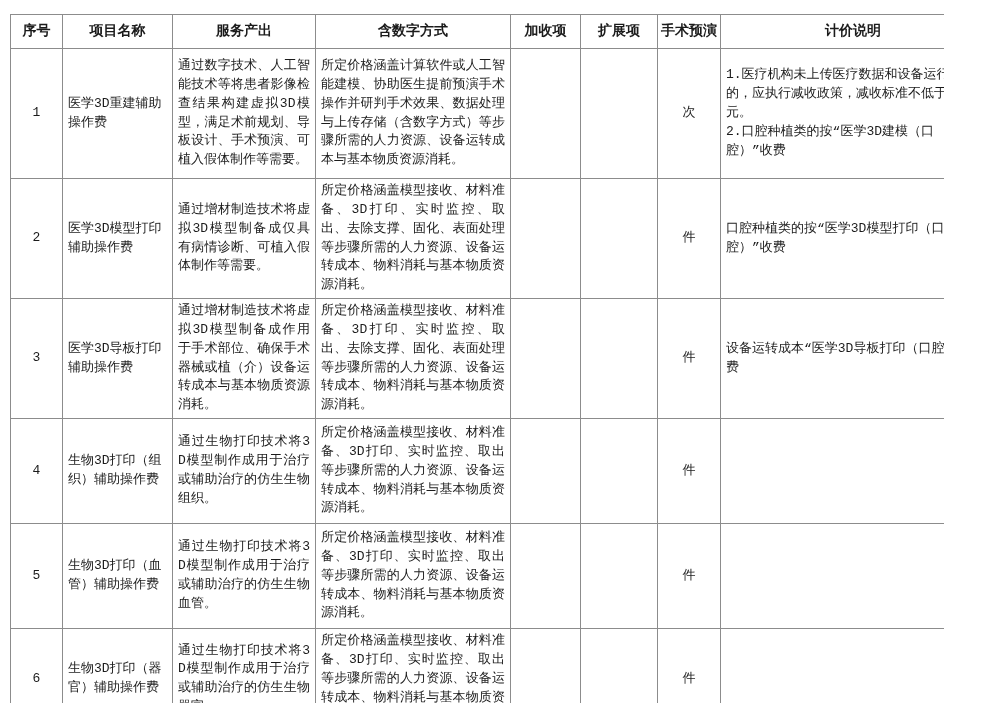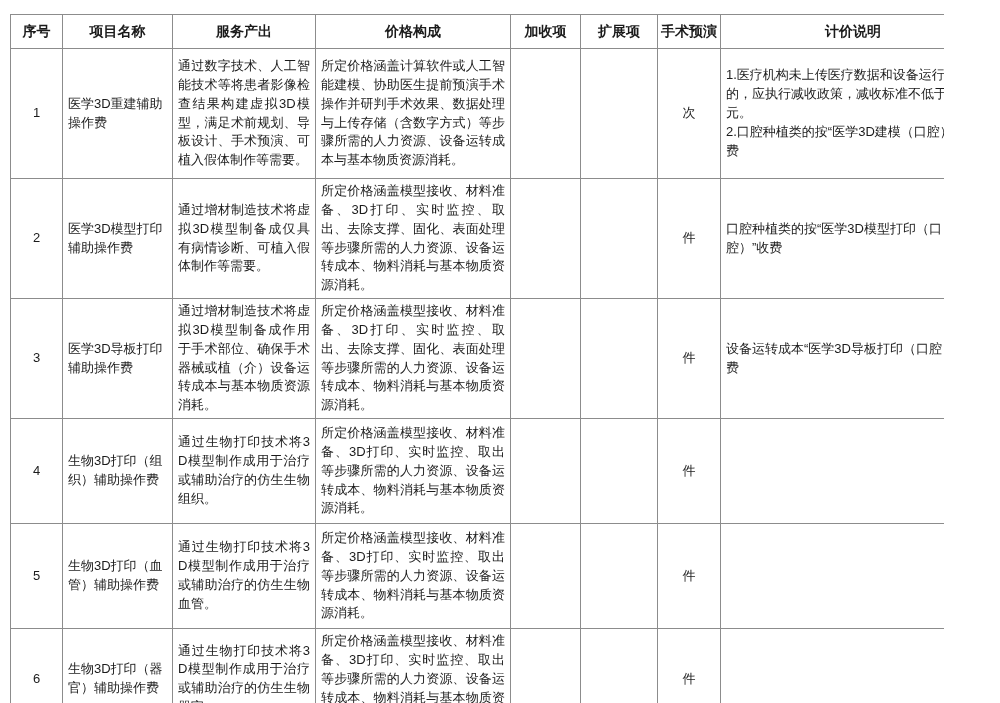--- a/index.html
+++ b/index.html
@@ -6,21 +6,21 @@
     margin: 0;
     padding: 0;
     background: #ffffff;
   }
   .page {
     position: relative;
     width: 944px;
     height: 703px;
     background: #ffffff;
     overflow: hidden;
-    font-family: Liberation Sans, sans-serif;
+    font-family: Liberation Mono, monospace;
     color: #1b1b1b;
   }
   table.pricing {
     position: absolute;
     left: 10px;
     top: 14px;
     width: 975px;
     border-collapse: collapse;
     table-layout: fixed;
   }
@@ -76,21 +76,21 @@
       <col class="c5">
         <col class="c6">
         <col class="c7">
         <col class="c8">
     </colgroup>
     <thead>
       <tr class="hrow">
         <th>序号</th>
         <th>项目名称</th>
         <th>服务产出</th>
-        <th>价格构成</th>
+        <th>含数字方式</th>
         <th>加收项</th>
         <th>扩展项</th>
         <th>手术预演</th>
         <th>计价说明</th>
       </tr>
     </thead>
     <tbody>
       <tr class="r1">
         <td class="center">1</td>
         <td class="left">医学3D重建辅助操作费</td>

